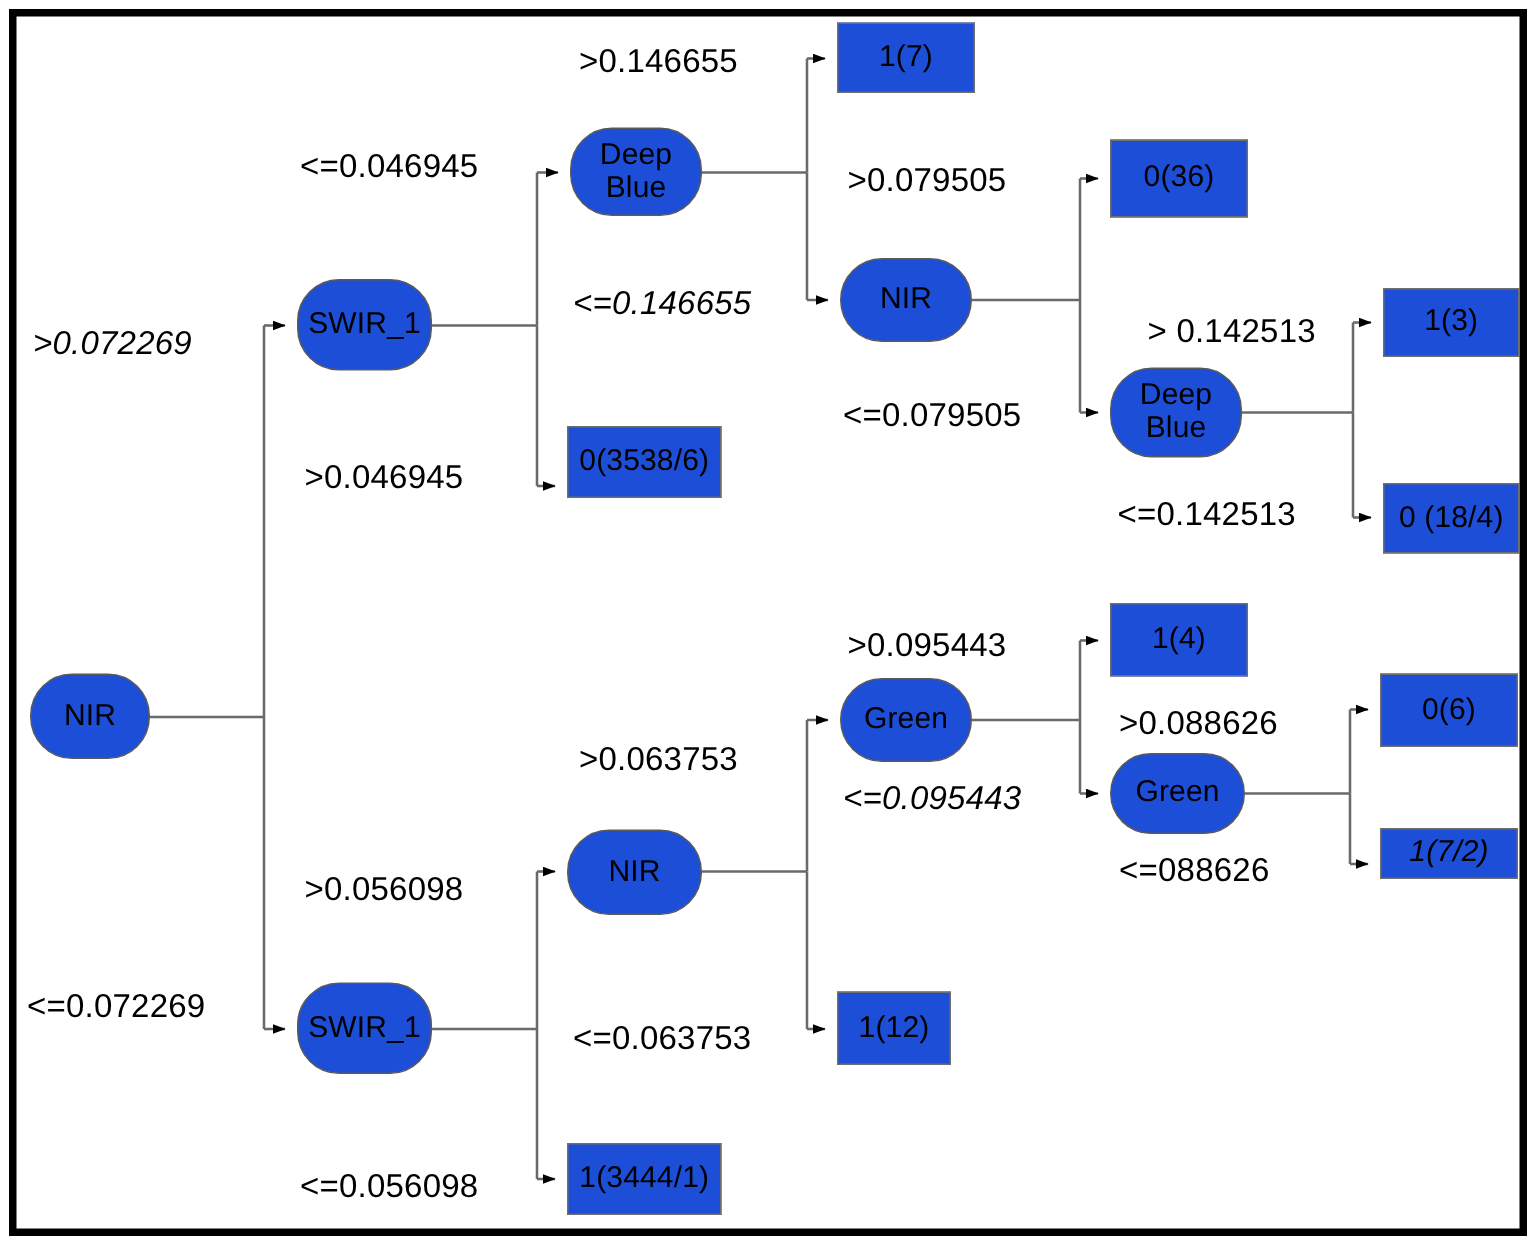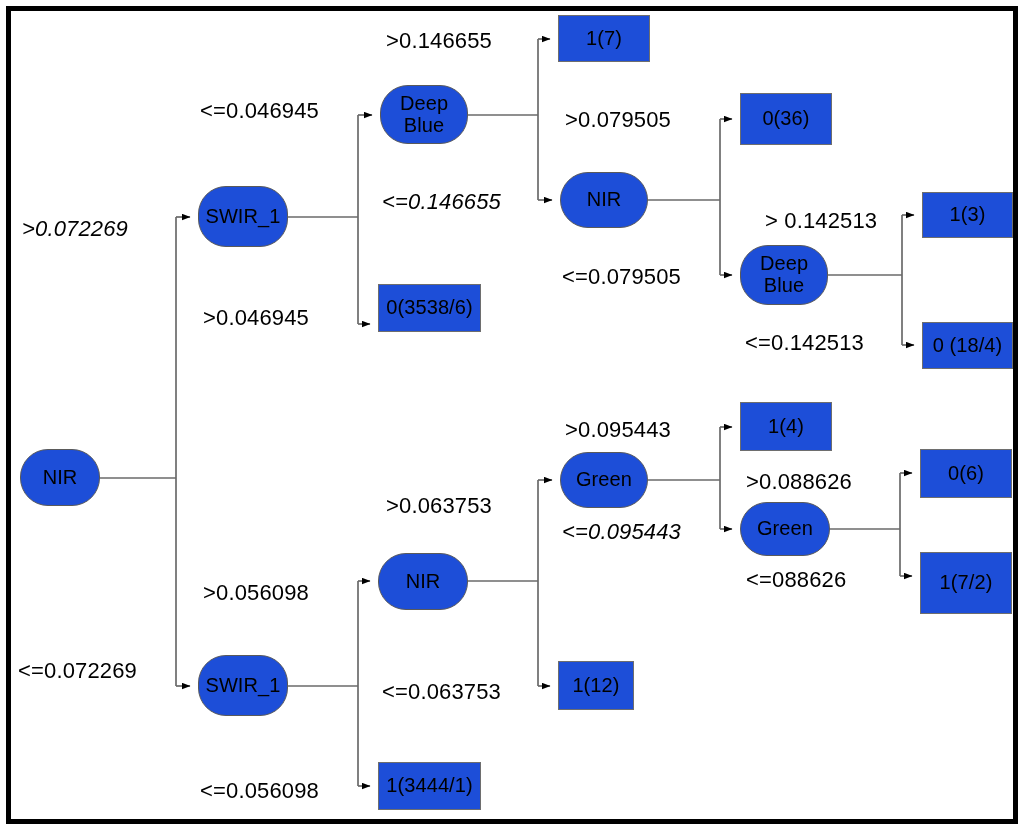--- a/index.html
+++ b/index.html
@@ -200,21 +200,21 @@
   </div>
 
   <div class="node leaf" style="left:922px;top:322px;width:91px;height:47px;">
     <span>0 (18/4)</span>
   </div>
 
   <div class="node leaf" style="left:920px;top:449px;width:92px;height:49px;">
     <span>0(6)</span>
   </div>
 
-  <div class="node leaf" style="left:920px;top:552px;width:92px;height:62px;">
+  <div class="node leaf" style="left:920px;top:552px;width:92px;height:34px;font-style:italic;">
     <span>1(7/2)</span>
   </div>
 
   <div class="edge-label" style="left:22px;top:216px;font-style:italic;">&gt;0.072269</div>
   <div class="edge-label" style="left:18px;top:658px;">&lt;=0.072269</div>
   <div class="edge-label" style="left:200px;top:98px;">&lt;=0.046945</div>
   <div class="edge-label" style="left:203px;top:305px;">&gt;0.046945</div>
   <div class="edge-label" style="left:203px;top:580px;">&gt;0.056098</div>
   <div class="edge-label" style="left:200px;top:778px;">&lt;=0.056098</div>
   <div class="edge-label" style="left:386px;top:28px;">&gt;0.146655</div>

